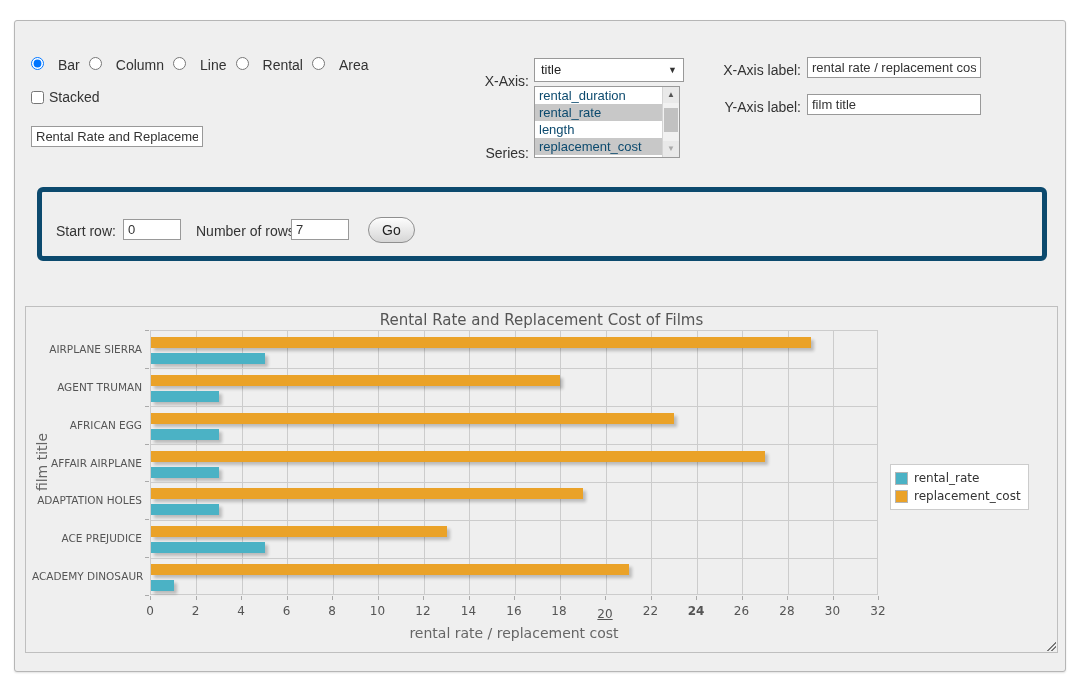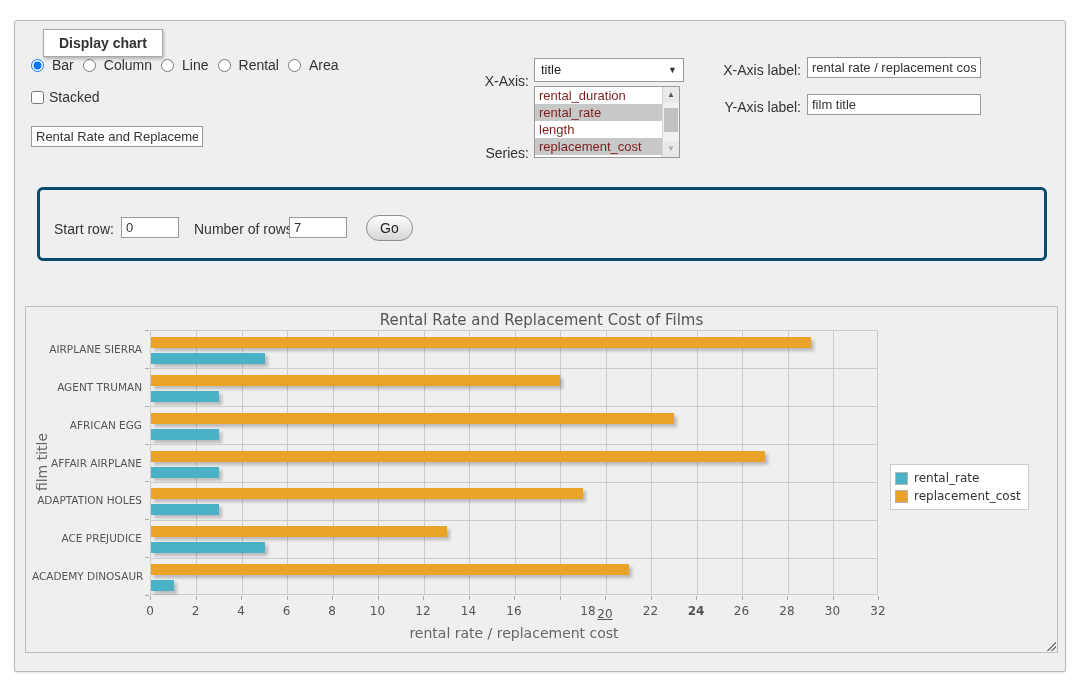--- a/index.html
+++ b/index.html
@@ -14,54 +14,54 @@
   #legend-box { position:absolute; left:28px; top:8px; z-index:5; background:#fff;
     border:1px solid #a9a9a9; padding:5px 15px; font-size:14px; font-weight:bold;
     color:#333; box-shadow:1px 2px 3px rgba(0,0,0,.25); }
 
   .ui-label { font-size:14px; color:#333; }
   .right-label { position:absolute; text-align:right; }
 
   
   #chart-type-row { position:absolute; left:16px; top:36px; display:flex;
     align-items:center; gap:9px; }
-  .radio-pair { display:flex; align-items:center; gap:8px; }
+  .radio-pair { display:flex; align-items:flex-start; gap:14px; }
   #stacked-row { position:absolute; left:16px; top:68px; display:flex;
     align-items:center; gap:5px; }
 
   input[type=text] { border:1px solid #999; background:#fff; font-size:13px;
     color:#333; padding:2px 4px; height:21px; }
   #title-input { position:absolute; left:16px; top:105px; width:172px; }
 
   
   #xaxis-select { position:absolute; left:519px; top:37px; width:150px; height:24px;
     background:#fff; border:1px solid #999; font-size:13px; color:#222;
     line-height:22px; padding-left:6px; cursor:default; }
   #xaxis-select .arrow { position:absolute; right:6px; top:0; font-size:9px;
     line-height:22px; color:#333; }
 
   
   #series-list { position:absolute; left:519px; top:65px; width:146px; height:72px;
     background:#fff; border:1px solid #999; overflow:hidden; }
   .list-items { position:absolute; left:0; top:0; right:17px; bottom:0; }
-  .list-item { height:17px; line-height:17px; font-size:13px; color:#7f1d1d;
+  .list-item { height:17px; line-height:17px; font-size:13px; color:#0c4a6e;
     padding-left:4px; white-space:nowrap; }
   .list-item.selected { background:#c8c8c8; }
   .list-scrollbar { position:absolute; right:0; top:0; width:17px; bottom:0;
     background:#f1f1f1; border-left:1px solid #d4d4d4; }
   .sb-btn { position:absolute; left:0; width:16px; height:16px; text-align:center;
     font-size:8px; line-height:16px; color:#555; background:#e9e9e9; }
   .sb-btn.up { top:0; }
   .sb-btn.down { bottom:0; color:#aaa; }
   .sb-thumb { position:absolute; left:1px; top:21px; width:14px; height:24px;
     background:#c1c1c1; }
 
   
   #rows-box { position:absolute; left:22px; top:166px; width:1010px; height:74px;
-    border:3px solid #0c4a6e; border-radius:6px; }
+    border:5px solid #0c4a6e; border-radius:6px; }
   #rows-box .ui-label { position:absolute; top:31px; }
   #start-row-input { position:absolute; left:81px; top:27px; width:58px; }
   #num-rows-input { position:absolute; left:249px; top:27px; width:58px; }
   #go-button { position:absolute; left:326px; top:25px; height:26px; padding:0 13px;
     font-size:14px; color:#222; background:linear-gradient(#fdfdfd,#d6d6d6);
     border:1px solid #8f8f8f; border-radius:13px; cursor:pointer; }
 
   
   #chart-box { position:absolute; left:10px; top:285px; width:1033px; height:347px;
     border:1px solid #bfbfbf; font-family:"DejaVu Sans", sans-serif; }
@@ -89,21 +89,20 @@
   .legend-text { font-size:12px; color:#333; white-space:nowrap; }
   #resize-grip { position:absolute; right:1px; bottom:1px; width:11px; height:11px;
     background:repeating-linear-gradient(135deg,#777 0 1px,transparent 1px 3px);
     clip-path:polygon(100% 0,100% 100%,0 100%); cursor:nwse-resize; }
 </style>
 </head>
 <body>
 
 <div id="fieldset">
 
-  <div id="legend-box">Display chart</div>
 
   <div id="chart-type-row">
       <span class="radio-pair">
         <input type="radio" name="ctype" checked="" style="">
         <span class="ui-label">Bar</span>
       </span>
       <span class="radio-pair">
         <input type="radio" name="ctype" style="">
         <span class="ui-label">Column</span>
       </span>
@@ -216,21 +215,21 @@
         <div class="xtick-label" style="left: 291px; top: 297px;">8</div>
         <div class="tick-x" style="left: 351.5px; top: 289px;"></div>
         <div class="xtick-label" style="left: 336.5px; top: 297px;">10</div>
         <div class="tick-x" style="left: 397px; top: 289px;"></div>
         <div class="xtick-label" style="left: 382px; top: 297px;">12</div>
         <div class="tick-x" style="left: 442.5px; top: 289px;"></div>
         <div class="xtick-label" style="left: 427.5px; top: 297px;">14</div>
         <div class="tick-x" style="left: 488px; top: 289px;"></div>
         <div class="xtick-label" style="left: 473px; top: 297px;">16</div>
         <div class="tick-x" style="left: 533.5px; top: 289px;"></div>
-        <div class="xtick-label" style="left: 547px; top: 297px;">18</div>
+        <div class="xtick-label" style="left: 518px; top: 297px;">18</div>
         <div class="tick-x" style="left: 579px; top: 289px;"></div>
         <div class="xtick-label" style="left: 564px; top: 300px; text-decoration: underline;">20</div>
         <div class="tick-x" style="left: 624.5px; top: 289px;"></div>
         <div class="xtick-label" style="left: 609.5px; top: 297px;">22</div>
         <div class="tick-x" style="left: 670px; top: 289px;"></div>
         <div class="xtick-label" style="left: 655px; top: 297px; font-weight: bold;">24</div>
         <div class="tick-x" style="left: 715.5px; top: 289px;"></div>
         <div class="xtick-label" style="left: 700.5px; top: 297px;">26</div>
         <div class="tick-x" style="left: 761px; top: 289px;"></div>
         <div class="xtick-label" style="left: 746px; top: 297px;">28</div>

